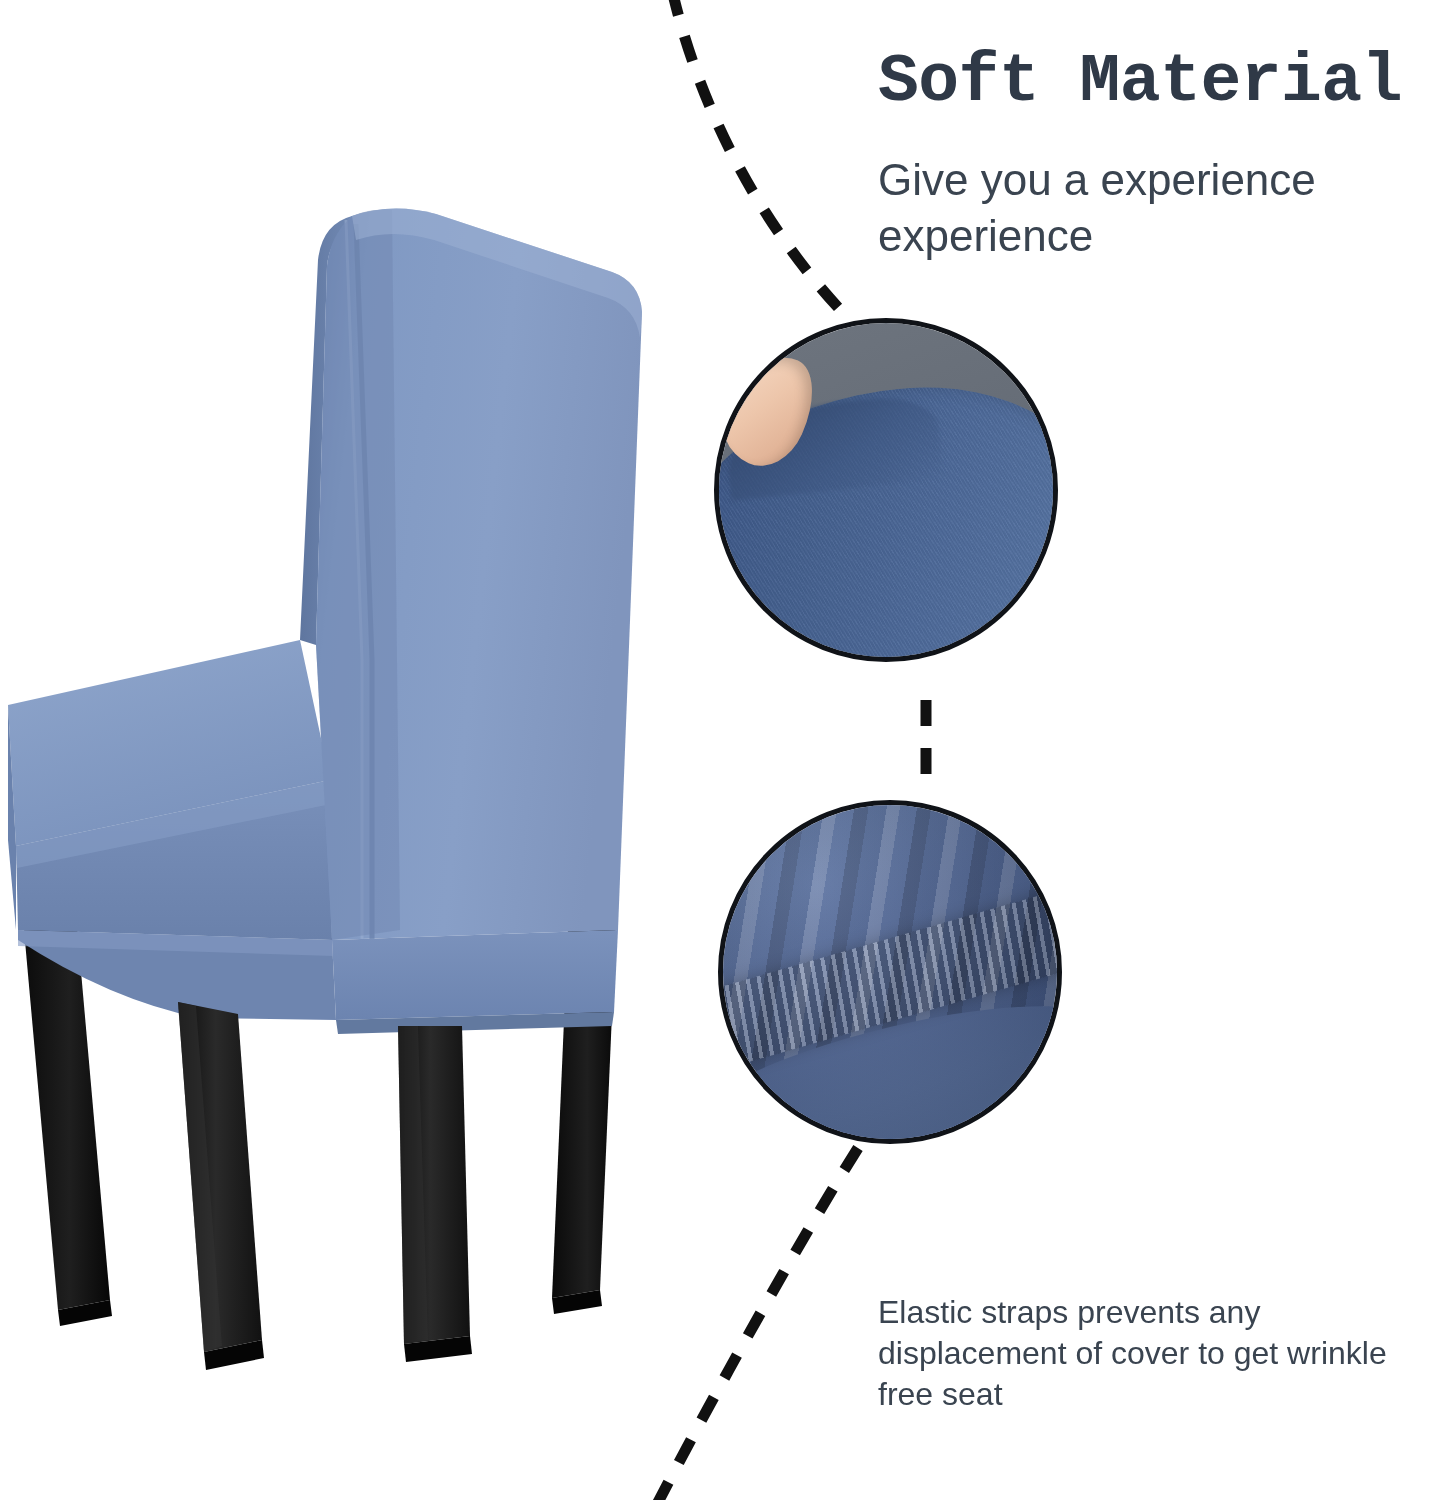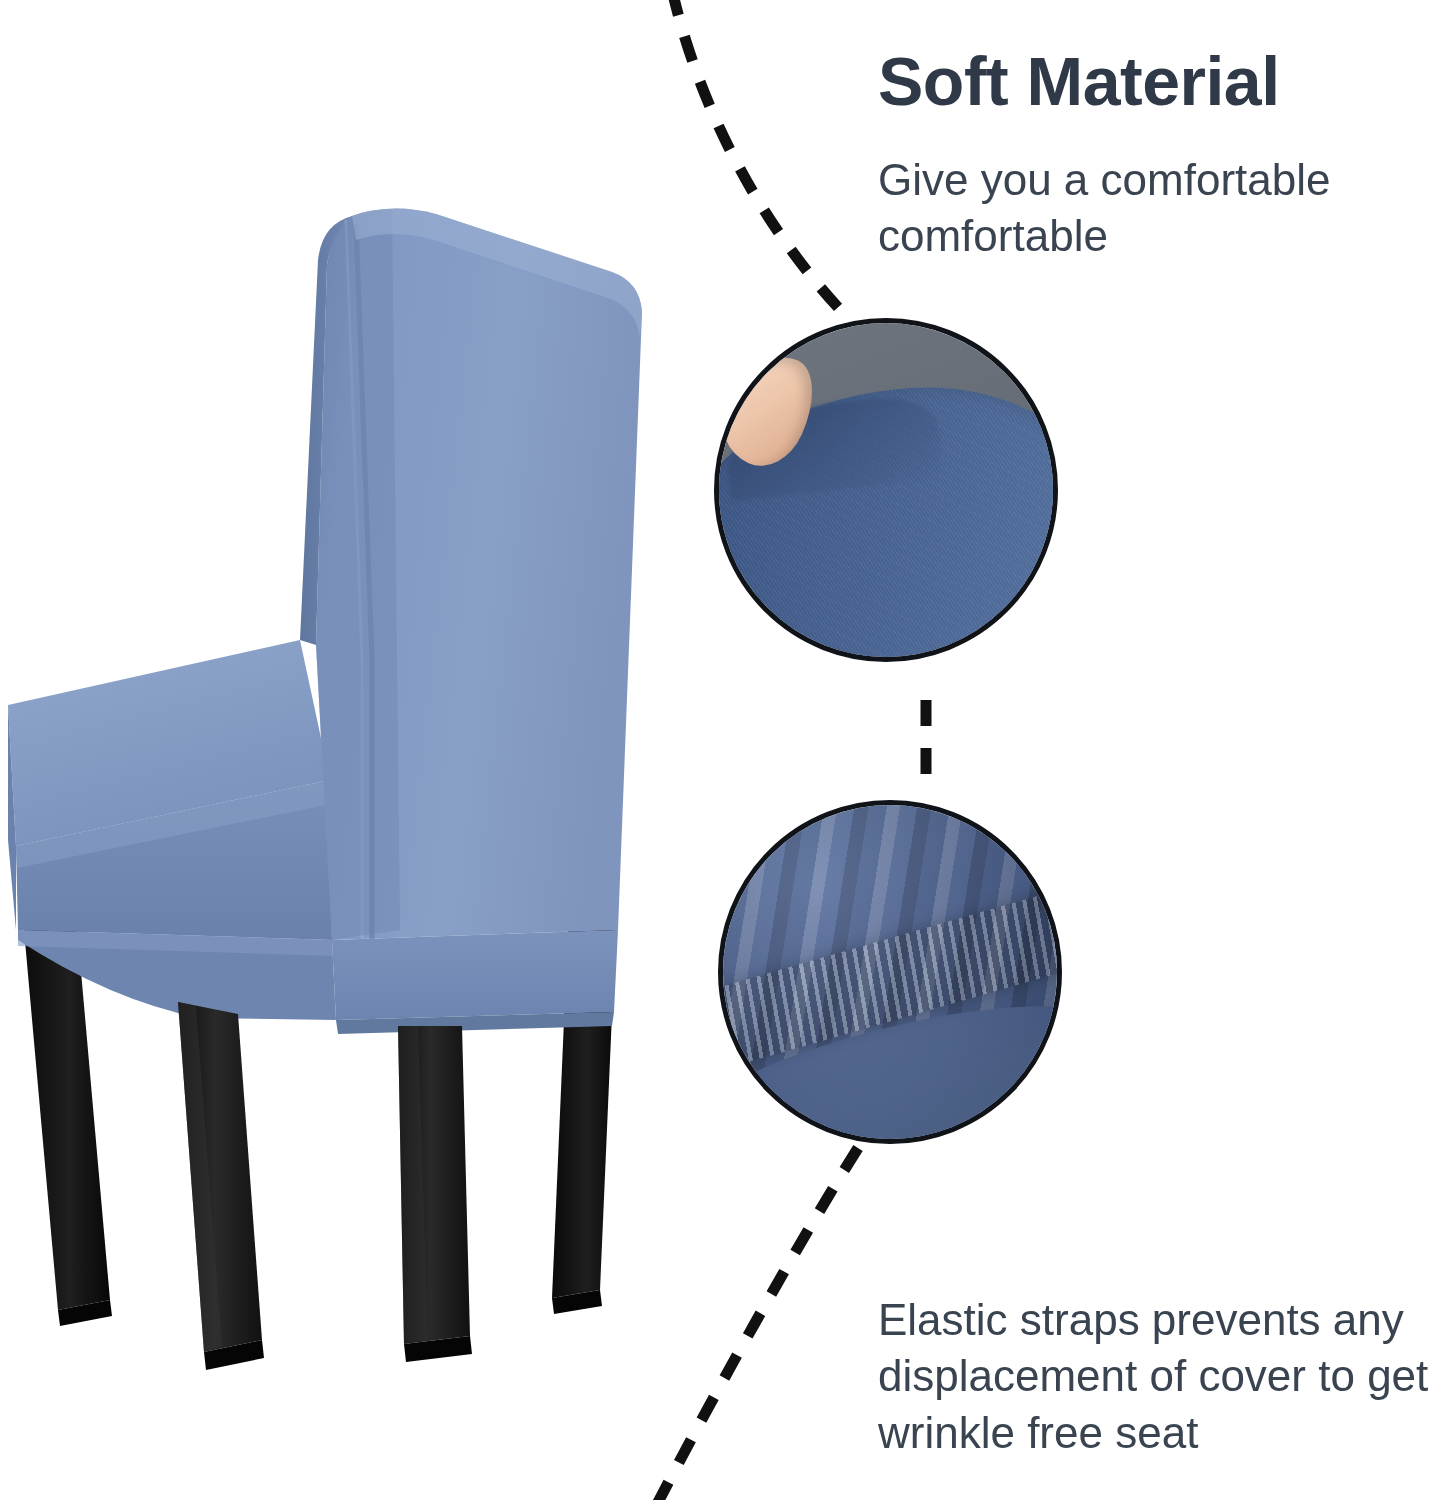--- a/index.html
+++ b/index.html
@@ -26,24 +26,24 @@
     letter-spacing: -0.5px;
     white-space: nowrap;
     line-height: 1.05;
   }
   .feature-body {
     position: absolute;
     color: #3a4450;
     font-weight: 400;
     line-height: 1.28;
   }
-  #soft-heading   { left: 878px; top: 46px;   font-size: 68px; }
+  #soft-heading   { left: 878px; top: 46px;   font-size: 68px; font-family: Liberation Mono, monospace; }
   #soft-body      { left: 878px; top: 152px;  font-size: 44px; width: 520px; }
   #elastic-heading{ left: 878px; top: 1178px; font-size: 68px; }
-  #elastic-body   { left: 878px; top: 1292px; font-size: 44px; width: 560px; }
+  #elastic-body   { left: 878px; top: 1292px; font-size: 32px; width: 560px; }
 
   
   .dash-svg {
     position: absolute;
     left: 0; top: 0;
     width: 1448px;
     height: 1500px;
     pointer-events: none;
   }
   .dash-path {
@@ -281,17 +281,17 @@
     <div class="inset-inner">
       <div class="elastic-bg"></div>
       <div class="elastic-pleats"></div>
       <div class="elastic-lower"></div>
       <div class="elastic-gather"></div>
       <div class="elastic-shade"></div>
     </div>
   </div>
 
   <div id="soft-heading" class="feature-heading">Soft Material</div>
-  <div id="soft-body" class="feature-body">Give you a comfortable comfortable</div>
+  <div id="soft-body" class="feature-body">Give you a experience experience</div>
 
   <div id="elastic-body" class="feature-body">Elastic straps prevents any displacement of cover to get wrinkle free seat</div>
 
 </div>
 
 </body></html>

